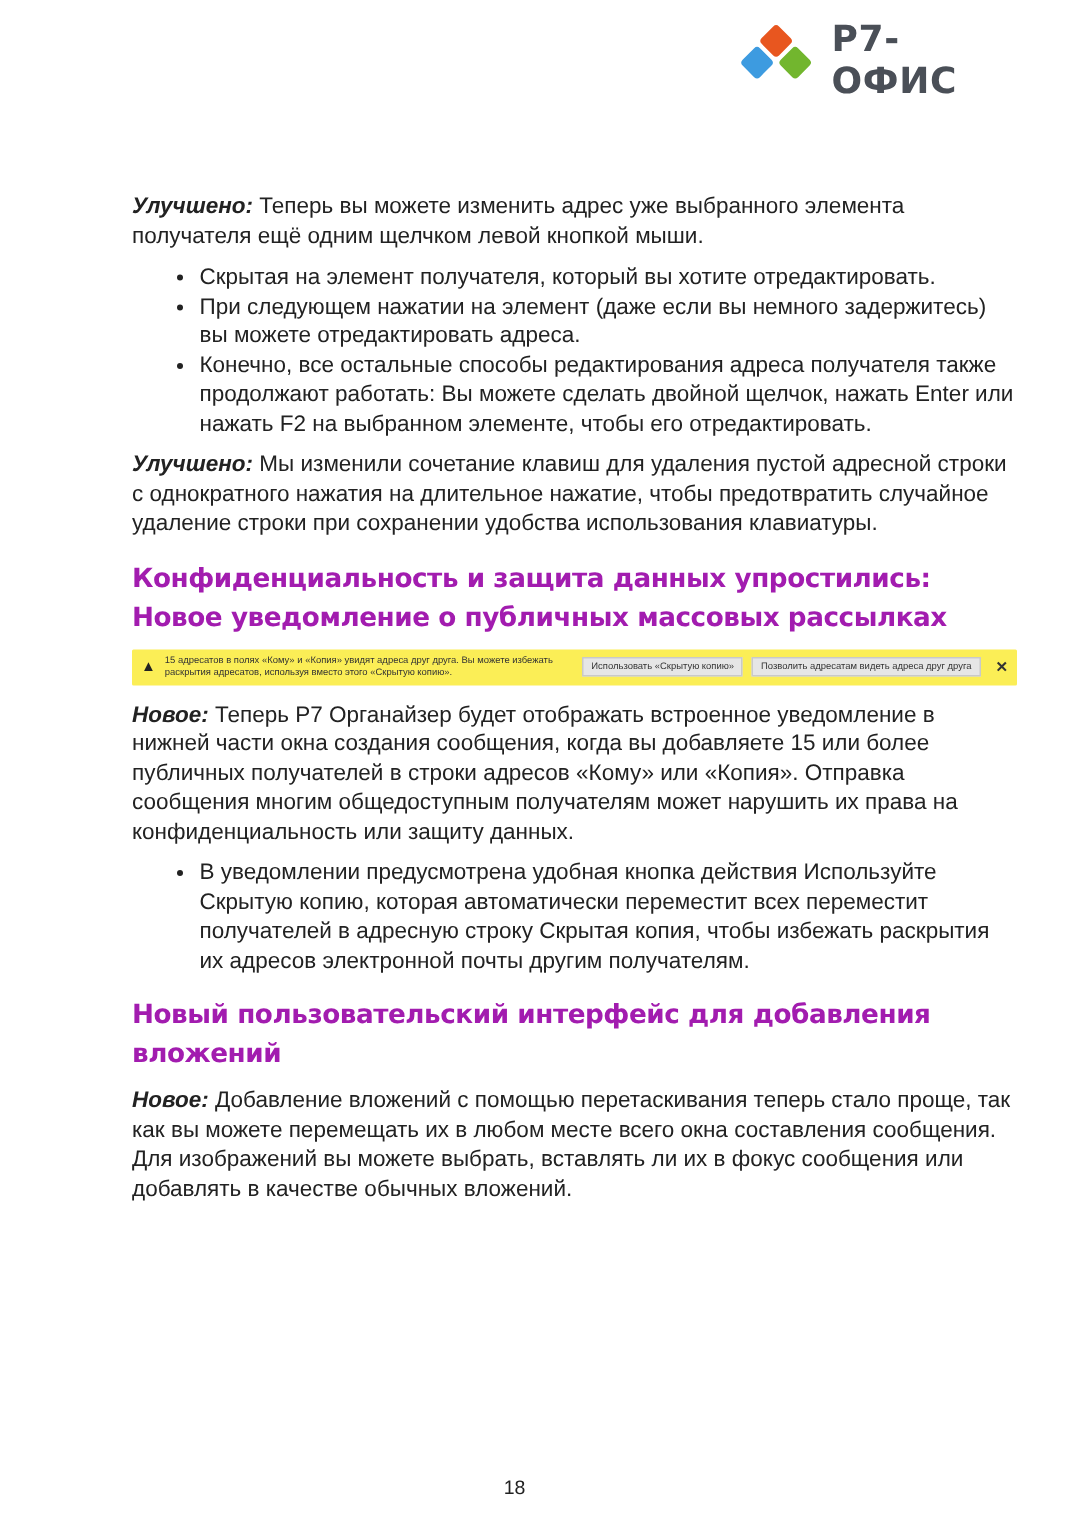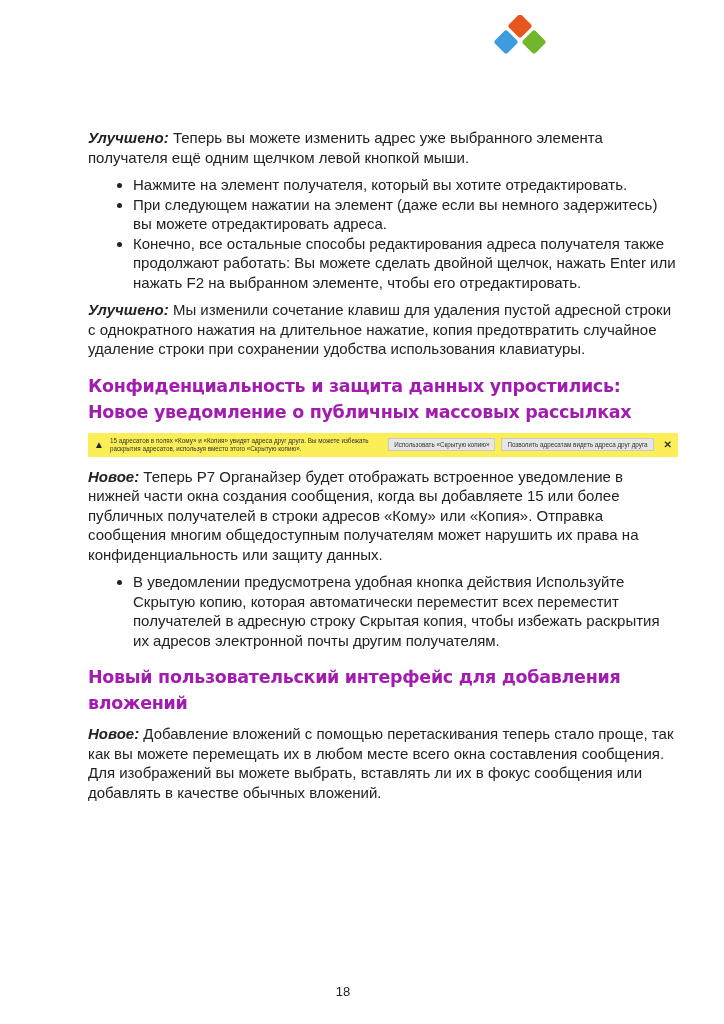--- a/index.html
+++ b/index.html
@@ -29,30 +29,31 @@
 </style>
 </head>
 <body>
 
 <div class="logo">
   <svg viewBox="0 0 62 50">
     <rect x="19" y="2" width="18" height="18" rx="3" transform="rotate(45 28 11)" fill="#e8561f"></rect>
     <rect x="5" y="18" width="18" height="18" rx="3" transform="rotate(45 14 27)" fill="#3d9be0"></rect>
     <rect x="33" y="18" width="18" height="18" rx="3" transform="rotate(45 42 27)" fill="#72b62e"></rect>
   </svg>
+  <span class="logo-text">Р7-ОФИС</span>
 </div>
 
 <div class="content">
   <p><span class="lead">Улучшено:</span><span> Теперь вы можете изменить адрес уже выбранного элемента получателя ещё одним щелчком левой кнопкой мыши.</span></p>
   <ul>
-    <li>Нажмите на элемент получателя, который вы хотите отредактировать.</li>
+    <li>Скрытая на элемент получателя, который вы хотите отредактировать.</li>
     <li>При следующем нажатии на элемент (даже если вы немного задержитесь) вы можете отредактировать адреса.</li>
     <li>Конечно, все остальные способы редактирования адреса получателя также продолжают работать: Вы можете сделать двойной щелчок, нажать Enter или нажать F2 на выбранном элементе, чтобы его отредактировать.</li>
   </ul>
-  <p><span class="lead">Улучшено:</span><span> Мы изменили сочетание клавиш для удаления пустой адресной строки с однократного нажатия на длительное нажатие, копия предотвратить случайное удаление строки при сохранении удобства использования клавиатуры.</span></p>
+  <p><span class="lead">Улучшено:</span><span> Мы изменили сочетание клавиш для удаления пустой адресной строки с однократного нажатия на длительное нажатие, чтобы предотвратить случайное удаление строки при сохранении удобства использования клавиатуры.</span></p>
 
   <h2>Конфиденциальность и защита данных упростились: Новое уведомление о публичных массовых рассылках</h2>
   <div class="notice">
     <span class="warn">▲</span>
     <span class="ntext">15 адресатов в полях «Кому» и «Копия» увидят адреса друг друга. Вы можете избежать раскрытия адресатов, используя вместо этого «Скрытую копию».</span>
     <span class="nbtn">Использовать «Скрытую копию»</span>
     <span class="nbtn">Позволить адресатам видеть адреса друг друга</span>
     <span class="nclose">✕</span>
   </div>
   <p><span class="lead">Новое:</span><span> Теперь Р7 Органайзер будет отображать встроенное уведомление в нижней части окна создания сообщения, когда вы добавляете 15 или более публичных получателей в строки адресов «Кому» или «Копия». Отправка сообщения многим общедоступным получателям может нарушить их права на конфиденциальность или защиту данных.</span></p>

